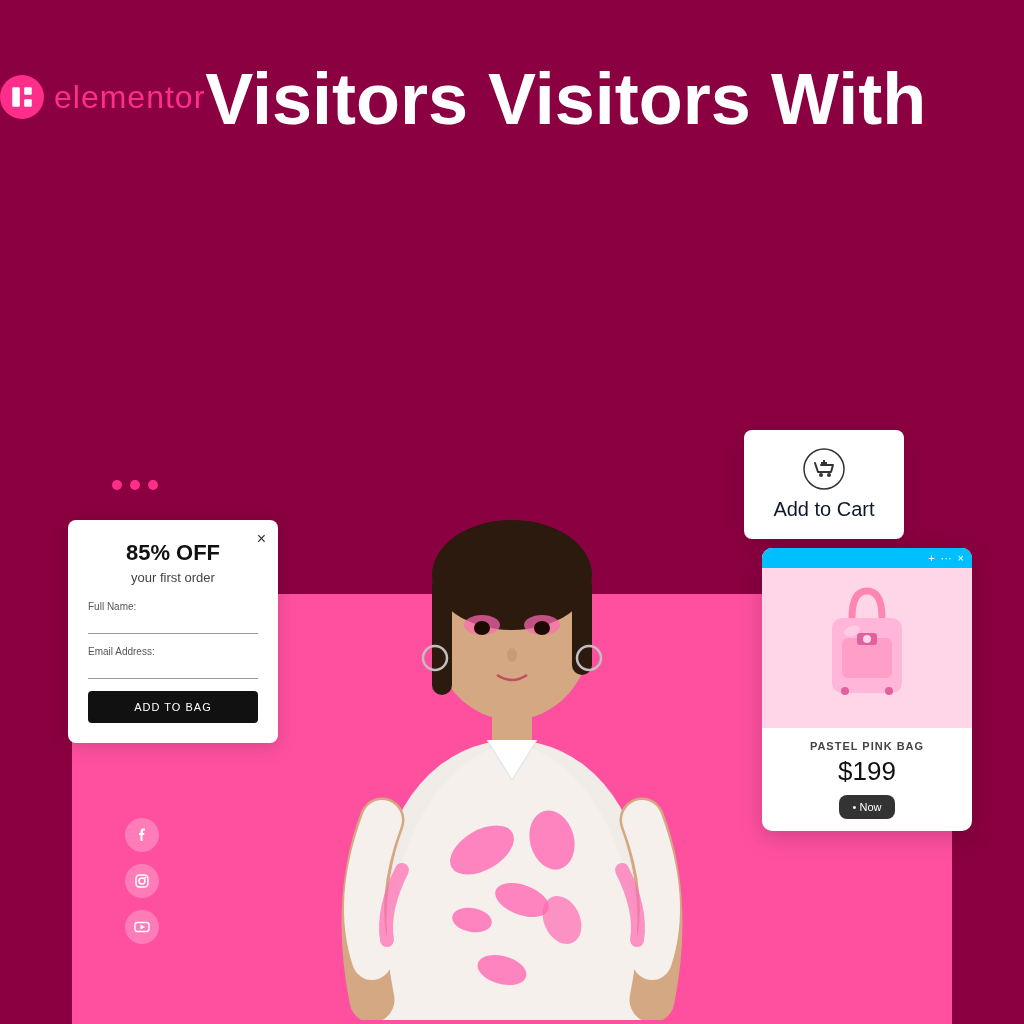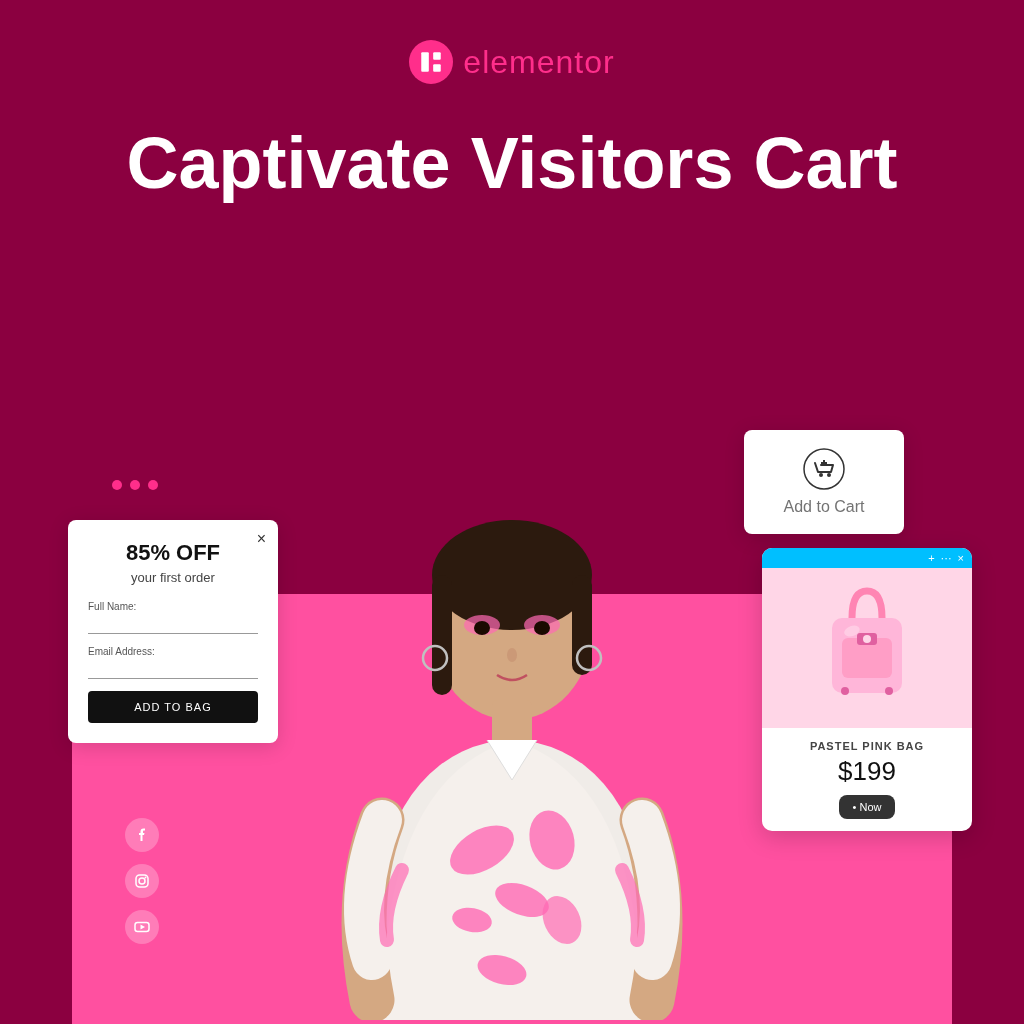--- a/index.html
+++ b/index.html
@@ -19,22 +19,21 @@
       width: 1024px;
       height: 1024px;
       background-color: #8B0040;
       position: relative;
       overflow: hidden;
     }
 
     
     .header {
       display: flex;
-      flex-direction: column;
-      align-items: center;
+      align-items: flex-end;
       padding-top: 40px;
       position: relative;
       z-index: 10;
     }
 
     .logo-container {
       display: flex;
       align-items: center;
       gap: 10px;
       margin-bottom: 20px;
@@ -187,23 +186,23 @@
       align-items: center;
     }
 
     .popup-cart .cart-icon {
       width: 42px;
       height: 42px;
       margin-bottom: 8px;
     }
 
     .popup-cart .cart-label {
-      font-size: 16px;
+      font-size: 20px;
       font-weight: 500;
-      color: #737373;
+      color: #0f172a;
       text-align: right;
     }
 
     
     .hamburger-lines {
       position: absolute;
       top: 488px;
       right: 150px;
       z-index: 6;
       display: flex;
@@ -335,21 +334,21 @@
         <svg viewBox="0 0 24 24" xmlns="http://www.w3.org/2000/svg">
           <rect x="3" y="3" width="7" height="18" rx="1"></rect>
           <rect x="14" y="3" width="7" height="7" rx="1"></rect>
           <rect x="14" y="14" width="7" height="7" rx="1"></rect>
         </svg>
       </div>
       <span class="logo-text">elementor</span>
     </div>
 
     <div class="headline">
-      <span>Captivate Visitors Cart</span><br>
+      <span>Visitors Visitors With</span><br>
     </div>
   </div>
 
   <div class="pink-bg"></div>
 
   <div class="three-dots">
     <div class="dot"></div>
     <div class="dot"></div>
     <div class="dot"></div>
   </div>

